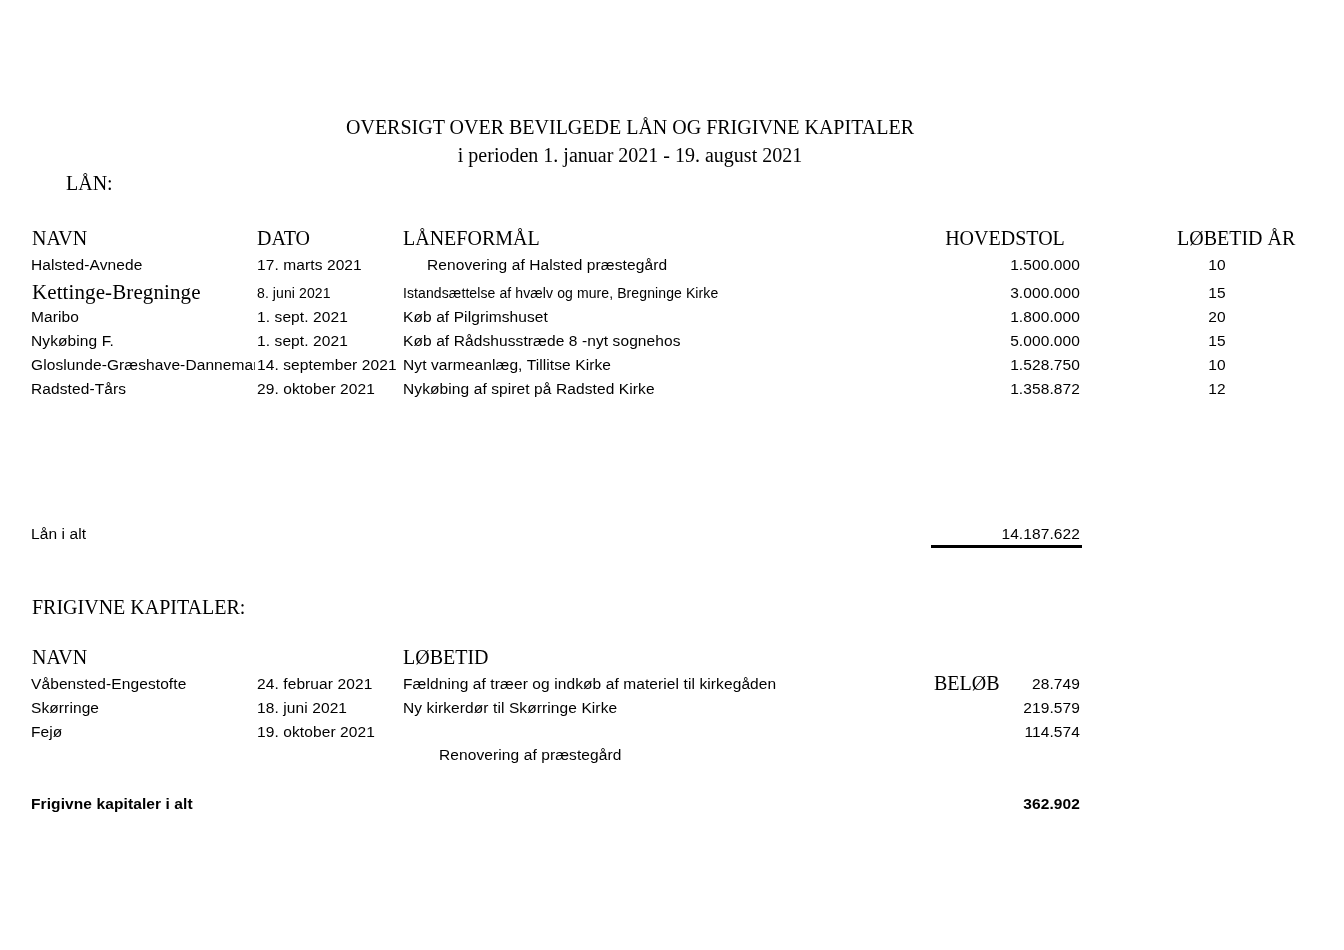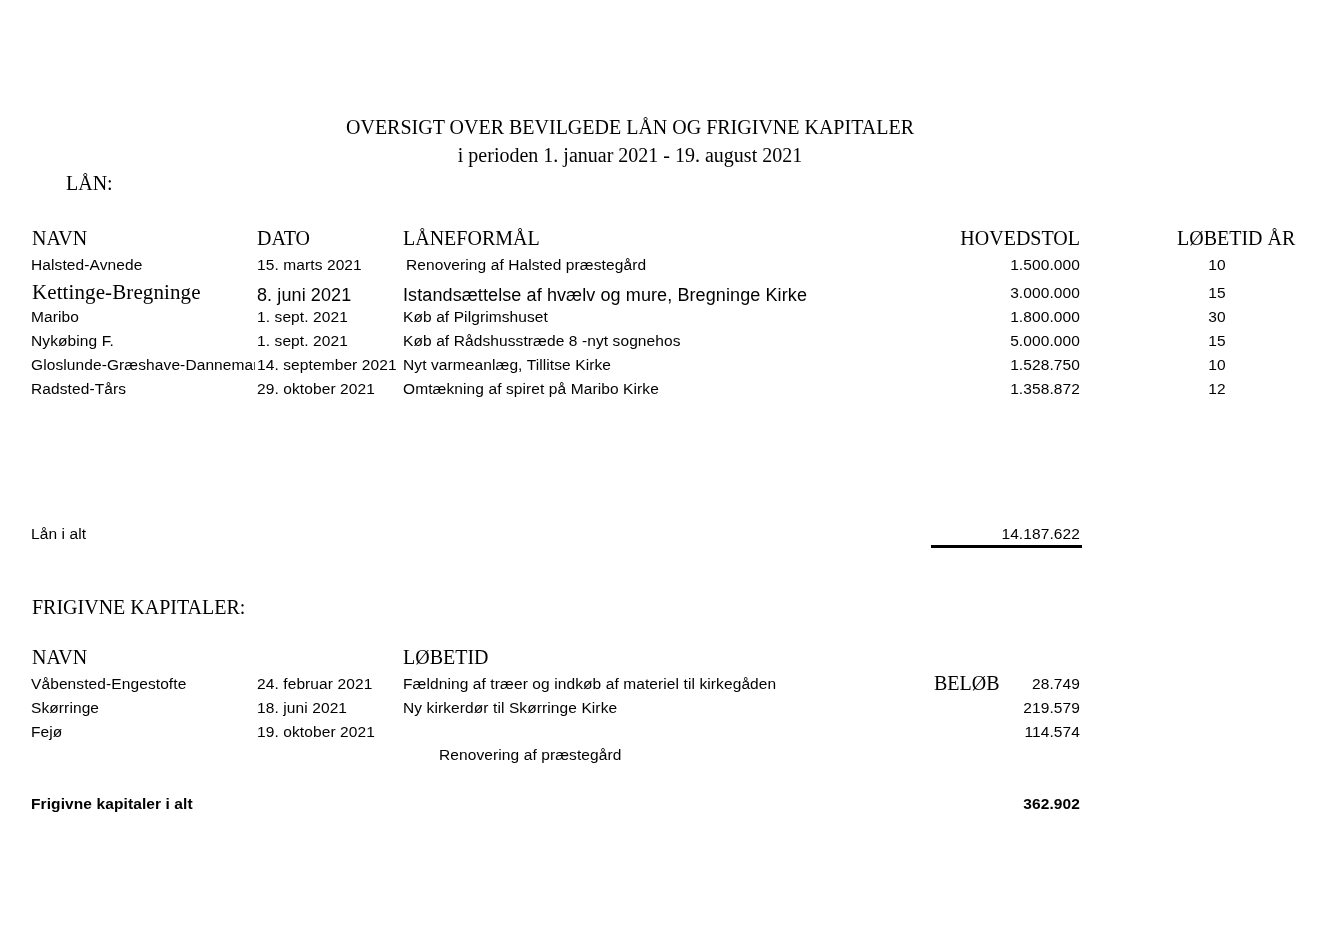--- a/index.html
+++ b/index.html
@@ -22,21 +22,21 @@
       left: 0; width: 1260px; text-align: center;
       font-size: 20px; top: 116px;
     }
     .subtitle {
       left: 0; width: 1260px; text-align: center;
       font-size: 20px; top: 144px;
     }
     .section-head { font-size: 20px; }
     .col-head { font-size: 20px; }
     .cell { font-size: 15.5px; letter-spacing: 0.1px; }
-    .cell.small { font-size: 18px; }
+    .cell.small { font-size: 14px; }
     .cell.serifbig { font-family: "Liberation Serif", "DejaVu Serif", serif; font-size: 21px; }
     .num { text-align: right; }
     .center { text-align: center; }
     .bold { font-weight: bold; }
     .clip { overflow: hidden; }
 
     .total-rule {
       position: absolute;
       left: 931px; top: 545px;
       width: 151px; height: 3px;
@@ -49,46 +49,46 @@
 <div class="abs serif title">OVERSIGT OVER BEVILGEDE LÅN OG FRIGIVNE KAPITALER</div>
 <div class="abs serif subtitle">i perioden 1. januar 2021 - 19. august 2021</div>
 
 <div class="abs serif section-head" style="left:32px; top:172px;margin-left:34px;">LÅN:</div>
 
 <div>
   <div>
     <div class="abs serif col-head" style="left:32px; top:227px;">NAVN</div>
     <div class="abs serif col-head" style="left:257px; top:227px;">DATO</div>
     <div class="abs serif col-head" style="left:403px; top:227px;">LÅNEFORMÅL</div>
-    <div class="abs serif col-head" style="left:930px; width:150px; top:227px; text-align:right;">HOVEDSTOL</div>
+    <div class="abs serif col-head" style="left:930px; width:150px; top:227px; text-align:center;">HOVEDSTOL</div>
     <div class="abs serif col-head" style="left:1177px; top:227px;">LØBETID ÅR</div>
   </div>
 
   <div>
     <div class="abs sans cell" style="left:31px; top:256px;">Halsted-Avnede</div>
-    <div class="abs sans cell" style="left:257px; top:256px;">15. marts 2021</div>
-    <div class="abs sans cell" style="left:406px; top:256px;">Renovering af Halsted præstegård</div>
+    <div class="abs sans cell" style="left:257px; top:256px;">17. marts 2021</div>
+    <div class="abs sans cell" style="left:427px; top:256px;">Renovering af Halsted præstegård</div>
     <div class="abs sans cell num" style="left:930px; width:150px; top:256px;">1.500.000</div>
     <div class="abs sans cell center" style="left:1197px; width:40px; top:256px;">10</div>
   </div>
 
   <div>
     <div class="abs cell serifbig" style="left:32px; top:280px;">Kettinge-Bregninge</div>
     <div class="abs sans cell small" style="left:257px; top:285px;">8. juni 2021</div>
     <div class="abs sans cell small" style="left:403px; top:285px;">Istandsættelse af hvælv og mure, Bregninge Kirke</div>
     <div class="abs sans cell num" style="left:930px; width:150px; top:284px;">3.000.000</div>
     <div class="abs sans cell center" style="left:1197px; width:40px; top:284px;">15</div>
   </div>
 
   <div>
     <div class="abs sans cell" style="left:31px; top:308px;">Maribo</div>
     <div class="abs sans cell" style="left:257px; top:308px;">1. sept. 2021</div>
     <div class="abs sans cell" style="left:403px; top:308px;">Køb af Pilgrimshuset</div>
     <div class="abs sans cell num" style="left:930px; width:150px; top:308px;">1.800.000</div>
-    <div class="abs sans cell center" style="left:1197px; width:40px; top:308px;">30</div>
+    <div class="abs sans cell center" style="left:1197px; width:40px; top:308px;">20</div>
   </div>
 
   <div>
     <div class="abs sans cell" style="left:31px; top:332px;">Nykøbing F.</div>
     <div class="abs sans cell" style="left:257px; top:332px;">1. sept. 2021</div>
     <div class="abs sans cell" style="left:403px; top:332px;">Køb af Rådshusstræde 8 -nyt sognehos</div>
     <div class="abs sans cell num" style="left:930px; width:150px; top:332px;">5.000.000</div>
     <div class="abs sans cell center" style="left:1197px; width:40px; top:332px;">15</div>
   </div>
 
@@ -96,21 +96,21 @@
     <div class="abs sans cell clip" style="left:31px; width:224px; top:356px;">Gloslunde-Græshave-Dannemare</div>
     <div class="abs sans cell clip" style="left:257px; width:144px; top:356px;">14. september 2021</div>
     <div class="abs sans cell" style="left:403px; top:356px;">Nyt varmeanlæg, Tillitse Kirke</div>
     <div class="abs sans cell num" style="left:930px; width:150px; top:356px;">1.528.750</div>
     <div class="abs sans cell center" style="left:1197px; width:40px; top:356px;">10</div>
   </div>
 
   <div>
     <div class="abs sans cell" style="left:31px; top:380px;">Radsted-Tårs</div>
     <div class="abs sans cell" style="left:257px; top:380px;">29. oktober 2021</div>
-    <div class="abs sans cell" style="left:403px; top:380px;">Omtækning af spiret på Maribo Kirke</div>
+    <div class="abs sans cell" style="left:403px; top:380px;">Nykøbing af spiret på Radsted Kirke</div>
     <div class="abs sans cell num" style="left:930px; width:150px; top:380px;">1.358.872</div>
     <div class="abs sans cell center" style="left:1197px; width:40px; top:380px;">12</div>
   </div>
 
   <div>
     <div class="abs sans cell" style="left:31px; top:525px;">Lån i alt</div>
     <div class="abs sans cell num" style="left:930px; width:150px; top:525px;">14.187.622</div>
     <div class="total-rule"></div>
   </div>
 </div>

